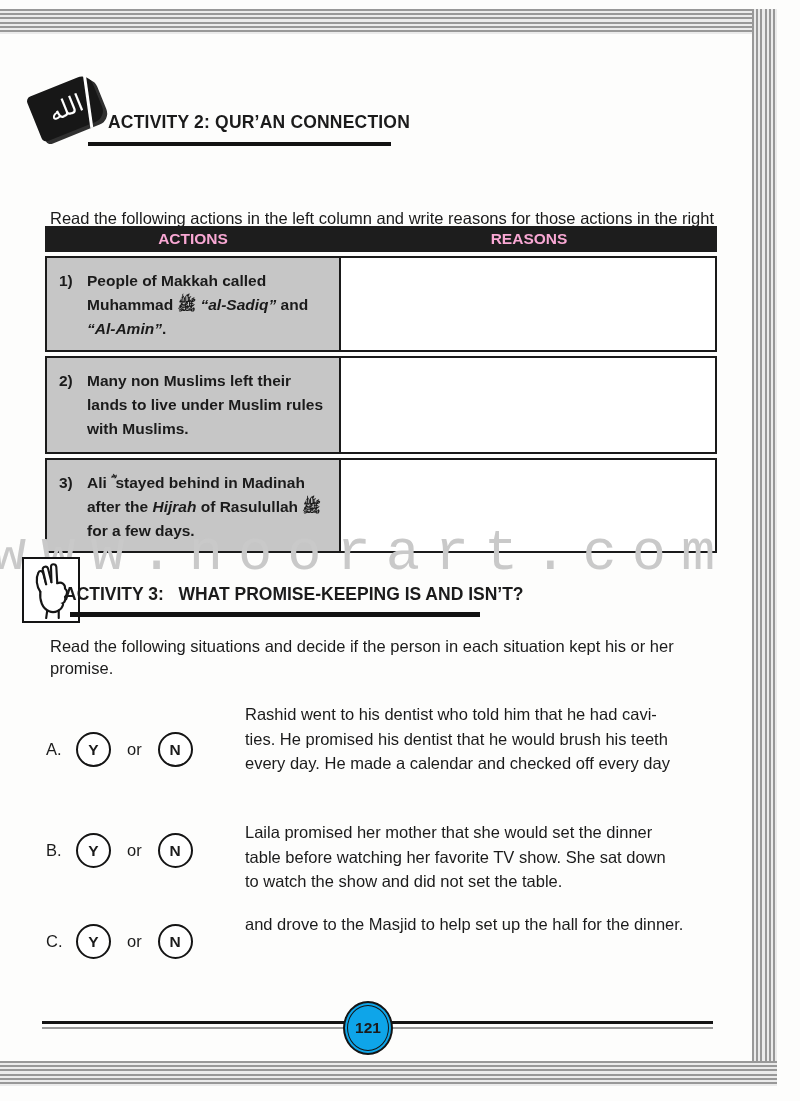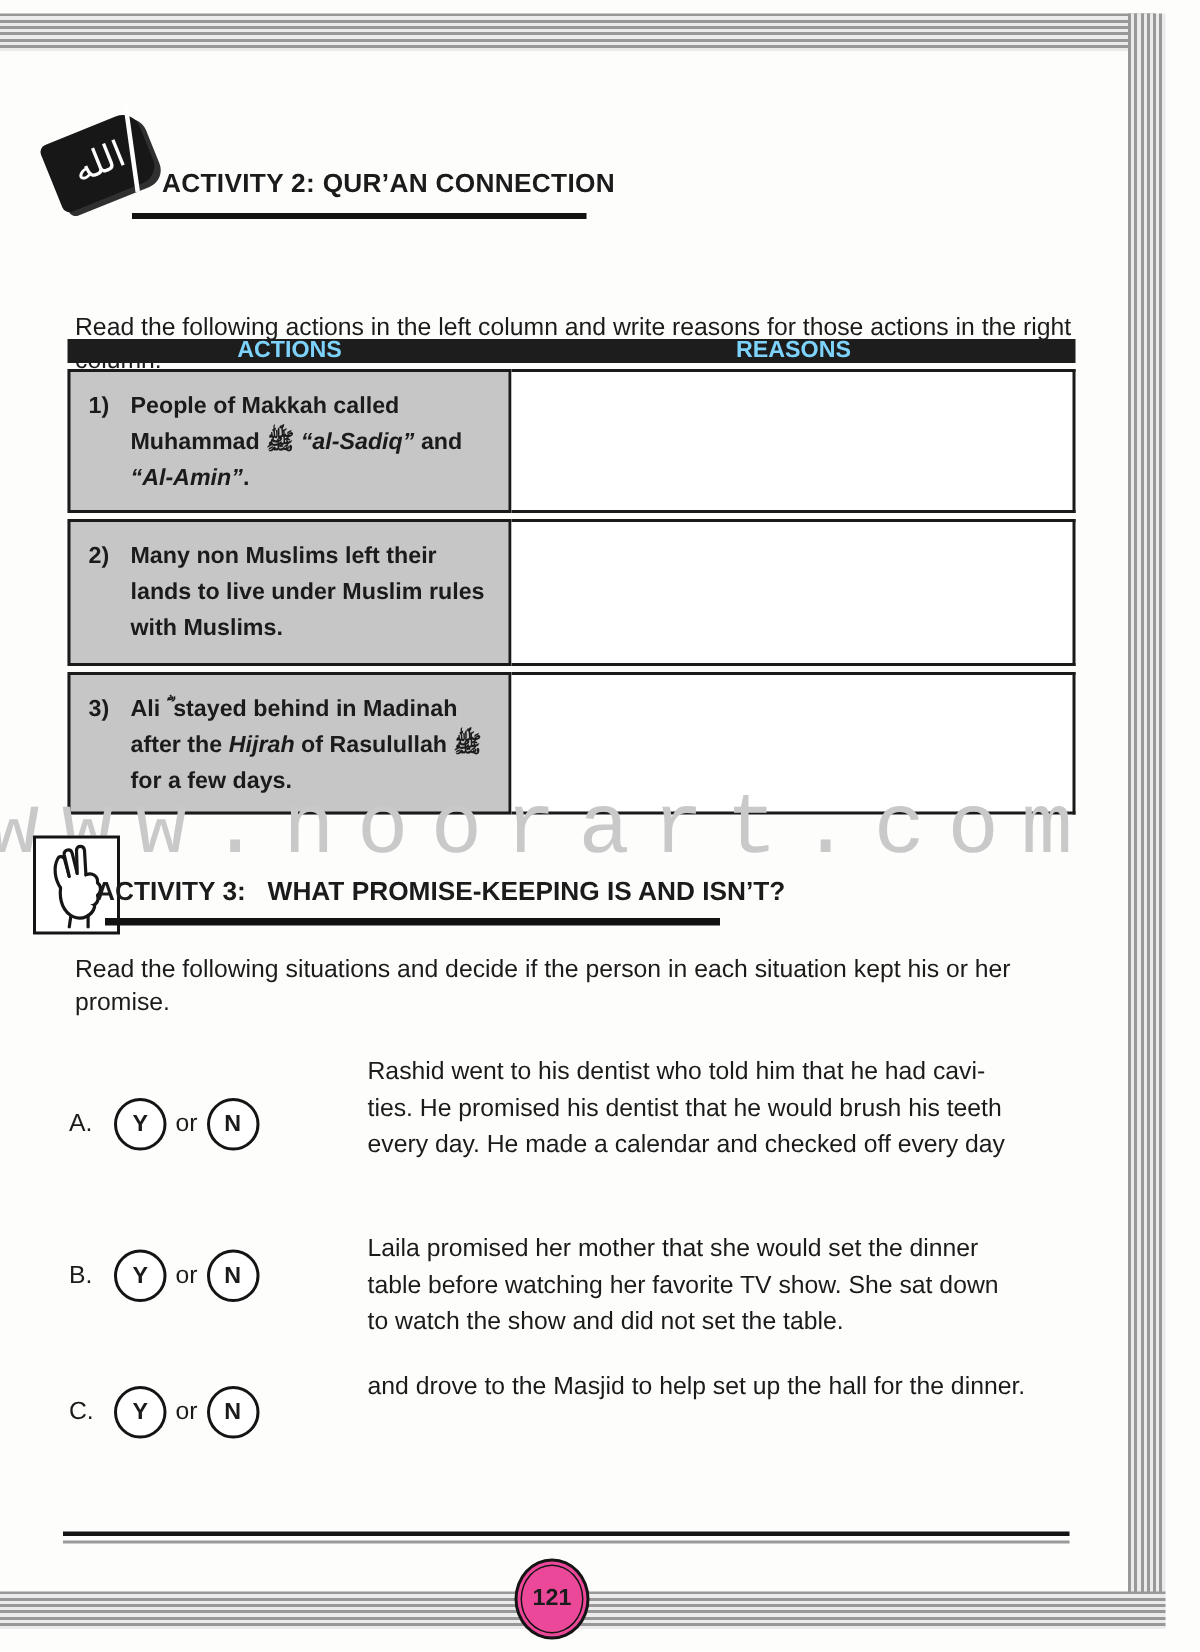--- a/index.html
+++ b/index.html
@@ -38,21 +38,21 @@
   }
   .h2-title {
     position: absolute; left: 108px; top: 112px; font-size: 17.5px;
     font-weight: bold; letter-spacing: .2px; white-space: nowrap;
   }
   .h2-underline { position: absolute; left: 88px; top: 142px; width: 303px; height: 4px; background: #121212; }
   .instr1 { position: absolute; left: 50px; top: 162px; width: 672px; font-size: 16.5px; line-height: 21.5px; margin-top: 46px; }
   
   .qtable { position: absolute; left: 45px; top: 226px; width: 672px; }
   .qhead {
-    display: flex; height: 16px; background: #1d1d1d; color: #7dd3fc;
+    display: flex; height: 26px; background: #1d1d1d; color: #f9a8d4;
     font-weight: bold; font-size: 15.5px; align-items: center;
   }
   .qhead .hc1 { width: 296px; text-align: center; }
   .qhead .hc2 { flex: 1; text-align: center; }
   .qrow { display: flex; margin-top: 4px; align-items: stretch; }
   .acell {
     width: 296px; background: #c6c6c6; border: 2px solid #1a1a1a;
     padding: 11px 6px 4px 12px; font-weight: bold; font-size: 15.5px;
     line-height: 24px; display: flex;
   }
@@ -82,28 +82,28 @@
   
   .sit-text { position: absolute; left: 245px; width: 474px; font-size: 16.5px; line-height: 24.5px; }
   .sit-line { display: block; }
   .choice-row { position: absolute; left: 46px; display: flex; align-items: center; }
   .choice-label { font-size: 16.5px; width: 24px; }
   .yn-circle {
     width: 35px; height: 35px; border: 2.2px solid #141414; border-radius: 50%;
     display: flex; align-items: center; justify-content: center;
     font-weight: bold; font-size: 15.5px; background: #fff; margin-left: 6px;
   }
-  .or-word { font-size: 16.5px; margin: 0 6px; }
+  .or-word { font-size: 16.5px; margin: 0 16px; }
   
   .footer-rule { position: absolute; left: 42px; top: 1021px; width: 671px; z-index: 1; }
   .fr-thick { height: 3px; background: #141414; }
   .fr-thin { height: 2px; background: #9a9a9a; margin-top: 2.5px; }
   .page-oval {
-    position: absolute; left: 343px; top: 1039px; width: 50px; height: 54px;
-    background: #ec4899; border: 2.5px solid #141414; border-radius: 50%; z-index: 2;
+    position: absolute; left: 343px; top: 1001px; width: 50px; height: 54px;
+    background: #0ea5e9; border: 2.5px solid #141414; border-radius: 50%; z-index: 2;
   }
   .page-oval-inner {
     position: absolute; inset: 2px; border: 1.5px solid #141414; border-radius: 50%;
     display: flex; align-items: center; justify-content: center;
     font-weight: bold; font-size: 15.5px;
   }
 </style>
 </head>
 <body>
 

